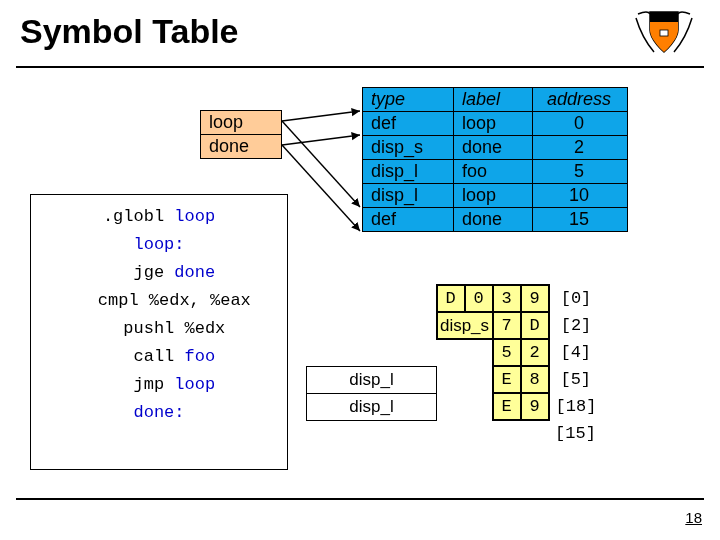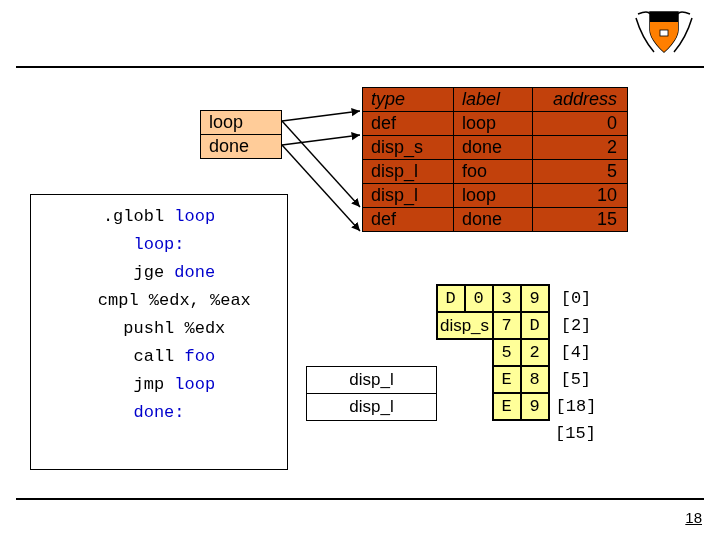--- a/index.html
+++ b/index.html
@@ -72,29 +72,29 @@
     position: absolute;
     top: 87px;
     left: 362px;
     border-collapse: collapse;
   }
   .sym-table td {
     border: 1px solid #000;
     padding: 1px 10px 1px 8px;
     font-size: 18px;
     text-align: left;
-    background: #c2410c;
+    background: #0ea5e9;
   }
   .sym-table tr:first-child td {
     font-style: italic;
     border-bottom: 1px solid #000;
   }
   .sym-table td:first-child { min-width: 72px; }
   .sym-table td:nth-child(2) { min-width: 60px; margin-top: 44px; }
-  .sym-table td:nth-child(3) { min-width: 76px; text-align: right; }
+  .sym-table td:nth-child(3) { min-width: 76px; text-align: center; }
 
   
   .code-box {
     position: absolute;
     top: 194px;
     left: 30px;
     width: 258px;
     height: 276px;
     border: 1px solid #000;
     box-sizing: border-box;
@@ -150,20 +150,21 @@
     left: 280px;
     width: 84px;
     height: 150px;
     pointer-events: none;
   }
 </style>
 </head>
 <body>
 
 <div class="slide">
+  <div class="title">Symbol Table</div>
 
   <div class="logo">
     <svg width="64" height="52" viewBox="0 0 64 52">
       <path d="M18 4 h28 v18 c0 10 -14 22 -14 22 s-14 -12 -14 -22 z" fill="#fff" stroke="#000" stroke-width="1.5"></path>
       <path d="M18 4 h28 v10 h-28 z" fill="#000"></path>
       <path d="M18 14 h28 v8 c0 10 -14 22 -14 22 s-14 -12 -14 -22 z" fill="#ff7f00"></path>
       <rect x="28" y="22" width="8" height="6" fill="#fff" stroke="#000" stroke-width="0.8"></rect>
       <path d="M6 6 Q16 2 18 6" fill="none" stroke="#000" stroke-width="1.5"></path>
       <path d="M58 6 Q48 2 46 6" fill="none" stroke="#000" stroke-width="1.5"></path>
       <path d="M4 10 Q10 30 22 44" fill="none" stroke="#000" stroke-width="1.5"></path>

